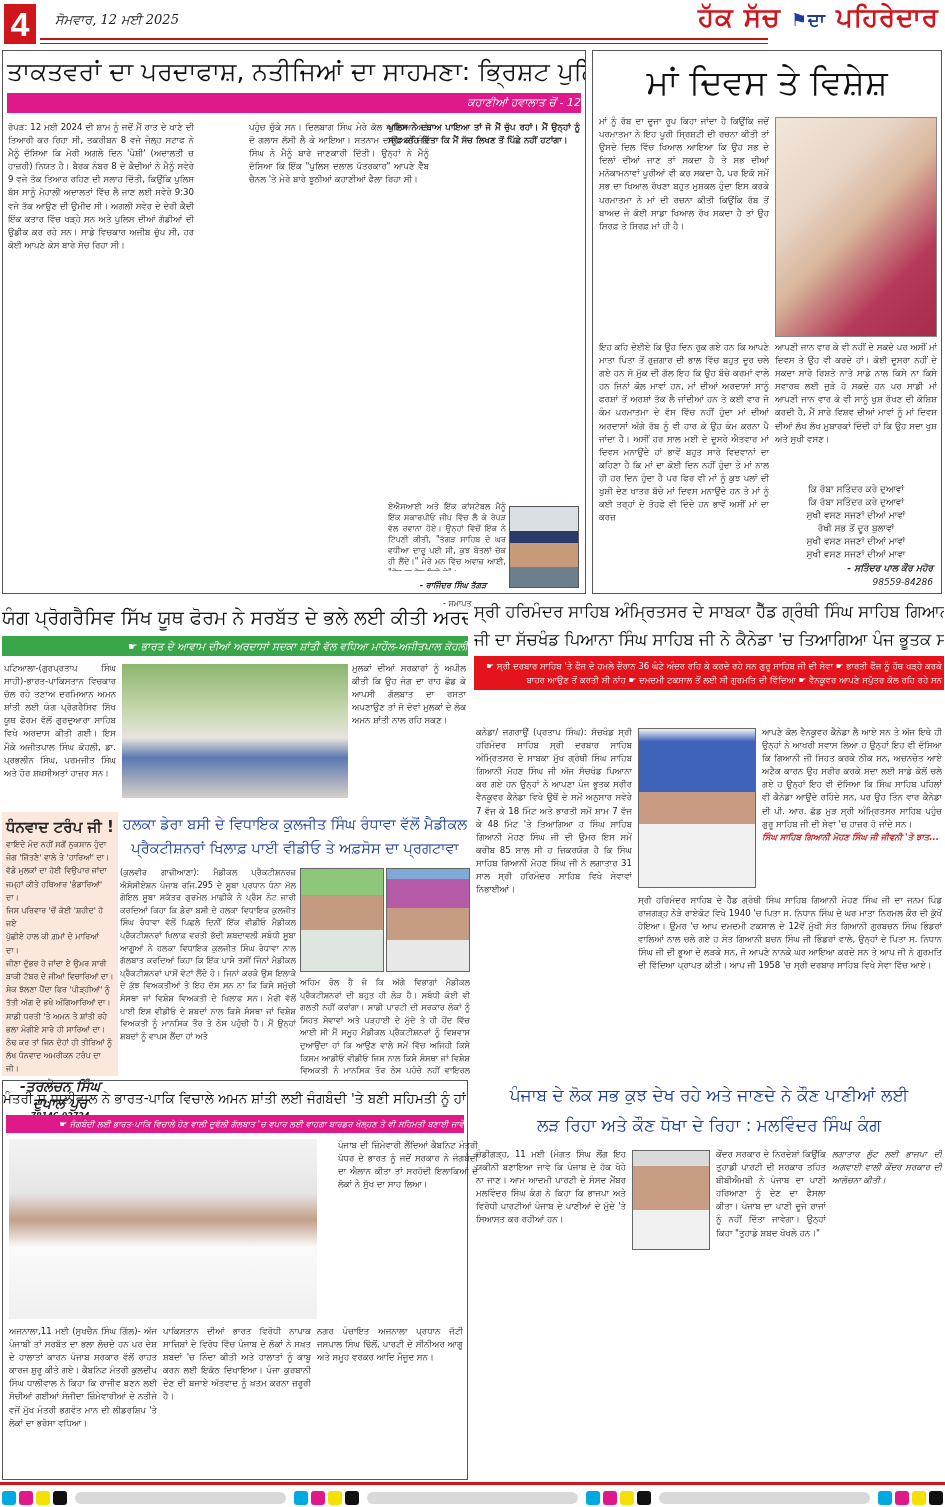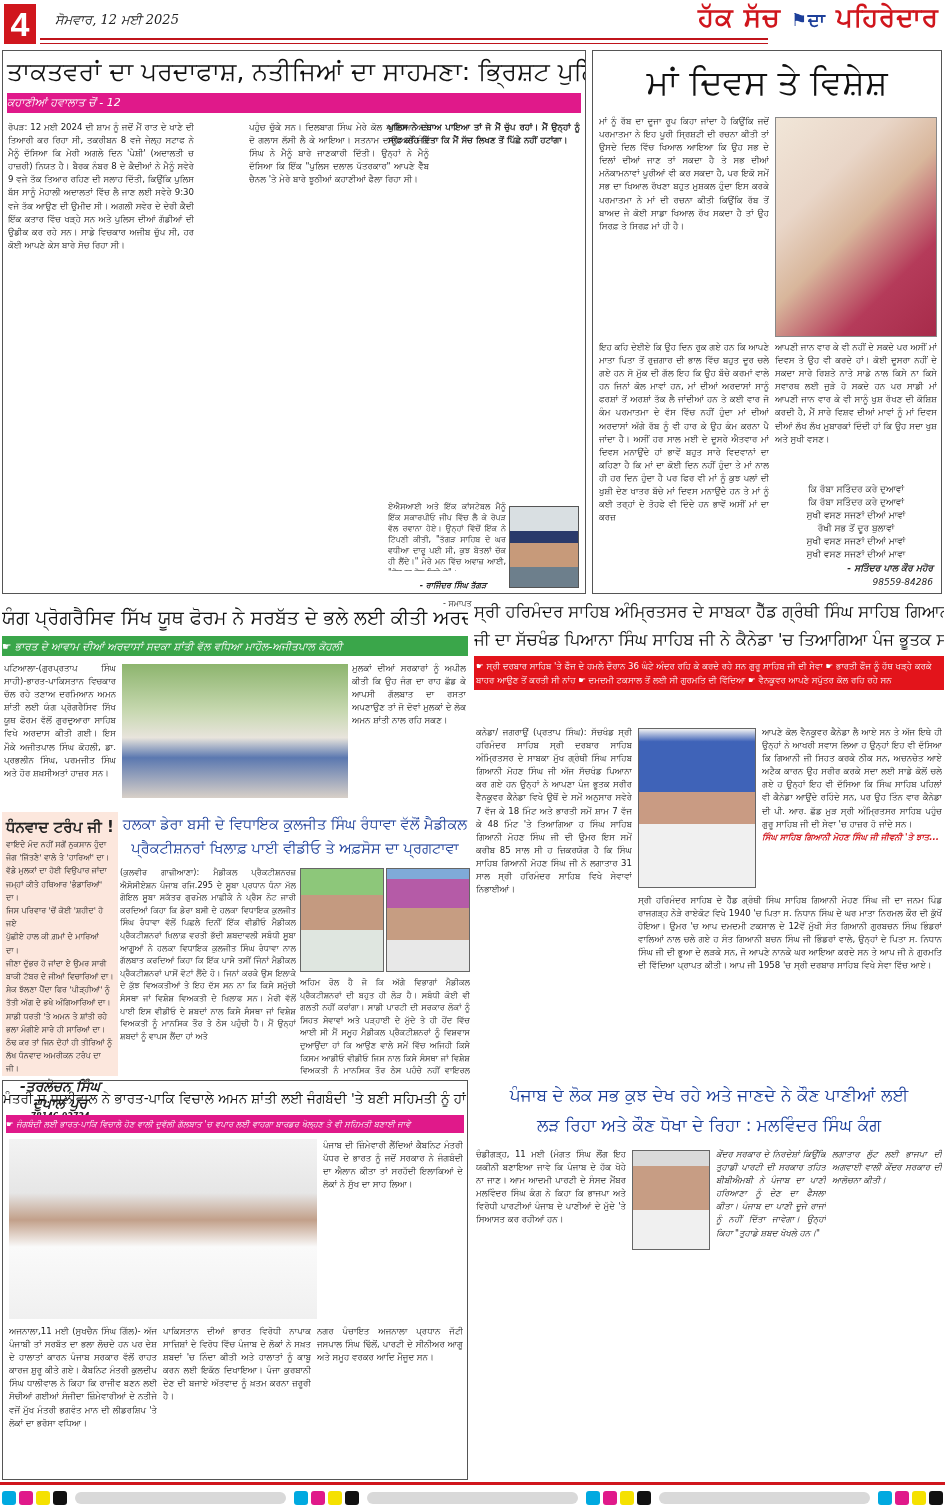--- a/index.html
+++ b/index.html
@@ -5,21 +5,21 @@
 *{box-sizing:border-box;margin:0;padding:0}
 body{width:945px;height:1507px;background:#fff;font-family:"DejaVu Sans",sans-serif;color:#222;position:relative;overflow:hidden}
 .abs{position:absolute}
 .pgnum{left:4px;top:4px;width:32px;height:40px;background:#d0161d;color:#fff;font:bold 34px/40px "Liberation Sans",sans-serif;text-align:center}
 .date{left:55px;top:12px;font:italic 13px "DejaVu Serif",serif;color:#222}
 .rule{left:40px;top:38px;width:728px;height:6px;border-top:2px solid #c0141b;border-bottom:1px solid #c0141b}
 .logo{right:6px;top:2px;font:bold 26px "DejaVu Sans",sans-serif;color:#d0161d;letter-spacing:1px}
 .logo .da{color:#1d3f9a;font-size:18px}
 .box{border:1px solid #555}
 .headline{text-align:center;color:#111;white-space:nowrap;overflow:hidden}
-.band{color:#fff;text-align:left;font-style:italic;white-space:nowrap;overflow:hidden}
+.band{color:#fff;text-align:right;font-style:italic;white-space:nowrap;overflow:hidden}
 .col{font-size:8.6px;line-height:13.1px;text-align:justify;color:#222;overflow:hidden}
 .photo{overflow:hidden}
 .sig{text-align:center;font-style:italic;font-weight:bold;font-size:9px}
 .cmyk{display:flex;gap:3px}
 .cmyk span{width:14px;height:14px;border-radius:3px;display:inline-block}
 .bar{height:12px;background:#d9d9d9;border-radius:6px}
 .poem{text-align:center;font-size:9px;line-height:13px}
 </style>
 </head>
 <body>
@@ -113,32 +113,32 @@
   <div class="col abs" style="left:0;top:54px;width:176px;height:208px;font-size:8.2px;line-height:12.6px;">(ਕੁਲਵੀਰ ਗਾਜ਼ੀਆਣਾ): ਮੈਡੀਕਲ ਪ੍ਰੈਕਟੀਸ਼ਨਰਜ਼ ਐਸੋਸੀਏਸ਼ਨ ਪੰਜਾਬ ਰਜਿ.295 ਦੇ ਸੂਬਾ ਪ੍ਰਧਾਨ ਧੰਨਾ ਮੱਲ ਗੋਇਲ ਸੂਬਾ ਸਕੱਤਰ ਗੁਰਮੇਲ ਮਾਛੀਕੇ ਨੇ ਪ੍ਰੈਸ ਨੋਟ ਜਾਰੀ ਕਰਦਿਆਂ ਕਿਹਾ ਕਿ ਡੇਰਾ ਬਸੀ ਦੇ ਹਲਕਾ ਵਿਧਾਇਕ ਕੁਲਜੀਤ ਸਿੰਘ ਰੰਧਾਵਾ ਵੱਲੋਂ ਪਿਛਲੇ ਦਿਨੀਂ ਇੱਕ ਵੀਡੀਓ ਮੈਡੀਕਲ ਪ੍ਰੈਕਟੀਸ਼ਨਰਾਂ ਖਿਲਾਫ਼ ਵਰਤੀ ਭੱਦੀ ਸ਼ਬਦਾਵਲੀ ਸਬੰਧੀ ਸੂਬਾ ਆਗੂਆਂ ਨੇ ਹਲਕਾ ਵਿਧਾਇਕ ਕੁਲਜੀਤ ਸਿੰਘ ਰੰਧਾਵਾ ਨਾਲ ਗੱਲਬਾਤ ਕਰਦਿਆਂ ਕਿਹਾ ਕਿ ਇੱਕ ਪਾਸੇ ਤਸੀਂ ਜਿੰਨਾਂ ਮੈਡੀਕਲ ਪ੍ਰੈਕਟੀਸ਼ਨਰਾਂ ਪਾਸੋਂ ਵੋਟਾਂ ਲੈਂਦੇ ਹੋ। ਜਿਨਾਂ ਕਰਕੇ ਉਸ ਇਲਾਕੇ ਦੇ ਕੁੱਝ ਵਿਅਕਤੀਆਂ ਤੇ ਇਹ ਦੱਸ ਸਨ ਨਾ ਕਿ ਕਿਸੇ ਸਮੁੱਚੀ ਸੰਸਥਾ ਜਾਂ ਵਿਸ਼ੇਸ਼ ਵਿਅਕਤੀ ਦੇ ਖਿਲਾਫ ਸਨ। ਮੇਰੀ ਵੱਲੋਂ ਪਾਈ ਇਸ ਵੀਡੀਓ ਦੇ ਸ਼ਬਦਾਂ ਨਾਲ ਕਿਸੇ ਸੰਸਥਾ ਜਾਂ ਵਿਸ਼ੇਸ਼ ਵਿਅਕਤੀ ਨੂੰ ਮਾਨਸਿਕ ਤੌਰ ਤੇ ਠੇਸ ਪਹੁੰਚੀ ਹੈ। ਮੈਂ ਉਨ੍ਹਾਂ ਸ਼ਬਦਾਂ ਨੂੰ ਵਾਪਸ ਲੈਂਦਾ ਹਾਂ ਅਤੇ</div>
   <div class="abs photo" style="left:180px;top:56px;width:84px;height:104px;background:linear-gradient(180deg,#8dc77a 0 25%,#c49a80 25% 60%,#dfe6e0 60%);border:1px solid #666;"></div>
   <div class="abs photo" style="left:266px;top:56px;width:84px;height:104px;background:linear-gradient(180deg,#7faad8 0 10%,#b55ba7 10% 38%,#c69d82 38% 70%,#e8e8e8 70%);border:1px solid #666;"></div>
   <div class="col abs" style="left:180px;top:164px;width:170px;height:98px;font-size:8.2px;line-height:12.6px;">ਅਹਿਮ ਰੋਲ ਹੈ ਜੋ ਕਿ ਅੱਗੇ ਵਿਭਾਗਾਂ ਮੈਡੀਕਲ ਪ੍ਰੈਕਟੀਸ਼ਨਰਾਂ ਦੀ ਬਹੁਤ ਹੀ ਲੋੜ ਹੈ। ਸਬੰਧੀ ਕੋਈ ਵੀ ਗਲਤੀ ਨਹੀਂ ਕਰਾਂਗਾ। ਸਾਡੀ ਪਾਰਟੀ ਦੀ ਸਰਕਾਰ ਲੋਕਾਂ ਨੂੰ ਸਿਹਤ ਸੇਵਾਵਾਂ ਅਤੇ ਪੜ੍ਹਾਈ ਦੇ ਮੁੱਦੇ ਤੇ ਹੀ ਹੋਂਦ ਵਿੱਚ ਆਈ ਸੀ ਮੈਂ ਸਮੂਹ ਮੈਡੀਕਲ ਪ੍ਰੈਕਟੀਸ਼ਨਰਾਂ ਨੂੰ ਵਿਸ਼ਵਾਸ ਦੁਆਉਂਦਾ ਹਾਂ ਕਿ ਆਉਣ ਵਾਲੇ ਸਮੇਂ ਵਿੱਚ ਅਜਿਹੀ ਕਿਸੇ ਕਿਸਮ ਆਡੀਓ ਵੀਡੀਓ ਜਿਸ ਨਾਲ ਕਿਸੇ ਸੰਸਥਾ ਜਾਂ ਵਿਸ਼ੇਸ਼ ਵਿਅਕਤੀ ਨੂੰ ਮਾਨਸਿਕ ਤੌਰ ਠੇਸ ਪਹੁੰਚੇ ਨਹੀਂ ਵਾਇਰਲ ਕੀਤੀ ਜਾਵੇਗੀ।</div>
 </div>
 
 <div class="abs box" style="left:2px;top:1080px;width:466px;height:400px;">
   <div class="headline" style="font-size:13.5px;line-height:34px;">ਮੰਤਰੀ ਸ.ਧਾਲੀਵਾਲ ਨੇ ਭਾਰਤ-ਪਾਕਿ ਵਿਚਾਲੇ ਅਮਨ ਸ਼ਾਂਤੀ ਲਈ ਜੰਗਬੰਦੀ 'ਤੇ ਬਣੀ ਸਹਿਮਤੀ ਨੂੰ ਹਾਂ ਪੱਖੀ ਕਦਮ ਮੰਨਿਆਂ</div>
   <div class="band" style="background:#e0198a;margin:0 3px;font-size:8.4px;line-height:18px;">☛ ਜੰਗਬੰਦੀ ਲਈ ਭਾਰਤ-ਪਾਕਿ ਵਿਚਾਲੇ ਹੋਣ ਵਾਲੀ ਦੁਵੱਲੀ ਗੱਲਬਾਤ 'ਚ ਵਪਾਰ ਲਈ ਵਾਹਗਾ ਬਾਰਡਰ ਖੋਲ੍ਹਣ ਤੇ ਵੀ ਸਹਿਮਤੀ ਬਣਾਈ ਜਾਵੇ</div>
   <div class="abs photo" style="left:6px;top:58px;width:308px;height:180px;background:linear-gradient(180deg,#f3f3f3 0%,#e6e6e6 30%,#c2a08a 45%,#fafafa 60%,#f0f0f0 100%);"></div>
-  <div class="col abs" style="left:320px;top:58px;width:140px;height:180px;">ਪੰਜਾਬ ਦੀ ਜ਼ਿੰਮੇਵਾਰੀ ਲੈਂਦਿਆਂ ਕੈਬਨਿਟ ਮੰਤਰੀ ਪੱਧਰ ਦੇ ਭਾਰਤ ਨੂੰ ਜਦੋਂ ਸਰਕਾਰ ਨੇ ਜੰਗਬੰਦੀ ਦਾ ਐਲਾਨ ਕੀਤਾ ਤਾਂ ਸਰਹੱਦੀ ਇਲਾਕਿਆਂ ਦੇ ਲੋਕਾਂ ਨੇ ਸੁੱਖ ਦਾ ਸਾਹ ਲਿਆ।</div>
+  <div class="col abs" style="left:335px;top:58px;width:140px;height:180px;">ਪੰਜਾਬ ਦੀ ਜ਼ਿੰਮੇਵਾਰੀ ਲੈਂਦਿਆਂ ਕੈਬਨਿਟ ਮੰਤਰੀ ਪੱਧਰ ਦੇ ਭਾਰਤ ਨੂੰ ਜਦੋਂ ਸਰਕਾਰ ਨੇ ਜੰਗਬੰਦੀ ਦਾ ਐਲਾਨ ਕੀਤਾ ਤਾਂ ਸਰਹੱਦੀ ਇਲਾਕਿਆਂ ਦੇ ਲੋਕਾਂ ਨੇ ਸੁੱਖ ਦਾ ਸਾਹ ਲਿਆ।</div>
   <div class="col abs" style="left:6px;top:244px;width:148px;height:150px;">ਅਜਨਾਲਾ,11 ਮਈ (ਸੁਖਚੈਨ ਸਿੰਘ ਗਿੱਲ)- ਅੱਜ ਪੰਜਾਬੀ ਤਾਂ ਸਰਬੱਤ ਦਾ ਭਲਾ ਲੋਚਦੇ ਹਨ ਪਰ ਦੇਸ਼ ਦੇ ਹਾਲਾਤਾਂ ਕਾਰਨ ਪੰਜਾਬ ਸਰਕਾਰ ਵੱਲੋਂ ਰਾਹਤ ਕਾਰਜ ਸ਼ੁਰੂ ਕੀਤੇ ਗਏ। ਕੈਬਨਿਟ ਮੰਤਰੀ ਕੁਲਦੀਪ ਸਿੰਘ ਧਾਲੀਵਾਲ ਨੇ ਕਿਹਾ ਕਿ ਰਾਜੀਵ ਬਣਨ ਲਈ ਸੋਚੀਆਂ ਗਈਆਂ ਸੰਜੀਦਾ ਜ਼ਿੰਮੇਵਾਰੀਆਂ ਦੇ ਨਤੀਜੇ ਵਜੋਂ ਮੁੱਖ ਮੰਤਰੀ ਭਗਵੰਤ ਮਾਨ ਦੀ ਲੀਡਰਸ਼ਿਪ 'ਤੇ ਲੋਕਾਂ ਦਾ ਭਰੋਸਾ ਵਧਿਆ।</div>
   <div class="col abs" style="left:160px;top:244px;width:148px;height:150px;">ਪਾਕਿਸਤਾਨ ਦੀਆਂ ਭਾਰਤ ਵਿਰੋਧੀ ਨਾਪਾਕ ਸਾਜ਼ਿਸ਼ਾਂ ਦੇ ਵਿਰੋਧ ਵਿੱਚ ਪੰਜਾਬ ਦੇ ਲੋਕਾਂ ਨੇ ਸਖ਼ਤ ਸ਼ਬਦਾਂ 'ਚ ਨਿੰਦਾ ਕੀਤੀ ਅਤੇ ਹਾਲਾਤਾਂ ਨੂੰ ਕਾਬੂ ਕਰਨ ਲਈ ਇਕੱਠ ਦਿਖਾਇਆ। ਪੰਜਾ ਕੁਰਬਾਨੀ ਦੇਣ ਦੀ ਬਜਾਏ ਅੱਤਵਾਦ ਨੂੰ ਖ਼ਤਮ ਕਰਨਾ ਜ਼ਰੂਰੀ ਹੈ।</div>
   <div class="col abs" style="left:314px;top:244px;width:146px;height:150px;">ਨਗਰ ਪੰਚਾਇਤ ਅਜਨਾਲਾ ਪ੍ਰਧਾਨ ਜੱਟੀ ਜਸਪਾਲ ਸਿੰਘ ਢਿੱਲੋਂ, ਪਾਰਟੀ ਦੇ ਸੀਨੀਅਰ ਆਗੂ ਅਤੇ ਸਮੂਹ ਵਰਕਰ ਆਦਿ ਮੌਜੂਦ ਸਨ।</div>
 </div>
 
 <div class="abs" style="left:474px;top:1080px;width:470px;height:400px;">
   <div class="headline" style="font-size:17px;line-height:30px;color:#1d3f9a;">ਪੰਜਾਬ ਦੇ ਲੋਕ ਸਭ ਕੁਝ ਦੇਖ ਰਹੇ ਅਤੇ ਜਾਣਦੇ ਨੇ ਕੌਣ ਪਾਣੀਆਂ ਲਈ</div>
   <div class="headline" style="font-size:17px;line-height:30px;color:#1d3f9a;">ਲੜ ਰਿਹਾ ਅਤੇ ਕੌਣ ਧੋਖਾ ਦੇ ਰਿਹਾ : ਮਲਵਿੰਦਰ ਸਿੰਘ ਕੰਗ</div>
   <div class="col abs" style="left:2px;top:68px;width:150px;height:328px;">ਚੰਡੀਗੜ੍ਹ, 11 ਮਈ (ਮੰਗਤ ਸਿੰਘ ਲੌਂਗ ਇਹ ਯਕੀਨੀ ਬਣਾਇਆ ਜਾਵੇ ਕਿ ਪੰਜਾਬ ਦੇ ਹੱਕ ਖੋਹੇ ਨਾ ਜਾਣ। ਆਮ ਆਦਮੀ ਪਾਰਟੀ ਦੇ ਸੰਸਦ ਮੈਂਬਰ ਮਲਵਿੰਦਰ ਸਿੰਘ ਕੰਗ ਨੇ ਕਿਹਾ ਕਿ ਭਾਜਪਾ ਅਤੇ ਵਿਰੋਧੀ ਪਾਰਟੀਆਂ ਪੰਜਾਬ ਦੇ ਪਾਣੀਆਂ ਦੇ ਮੁੱਦੇ 'ਤੇ ਸਿਆਸਤ ਕਰ ਰਹੀਆਂ ਹਨ।</div>
   <div class="abs photo" style="left:158px;top:70px;width:78px;height:100px;background:linear-gradient(180deg,#dadada 0 15%,#c79d84 15% 60%,#f0f0f0 60%);border:1px solid #666;"></div>
-  <div class="col abs" style="left:242px;top:68px;width:110px;height:328px;font-style:italic;">ਕੇਂਦਰ ਸਰਕਾਰ ਦੇ ਨਿਰਦੇਸ਼ਾਂ ਕਿਉਂਕਿ ਤੁਹਾਡੀ ਪਾਰਟੀ ਦੀ ਸਰਕਾਰ ਤਹਿਤ ਬੀਬੀਐਮਬੀ ਨੇ ਪੰਜਾਬ ਦਾ ਪਾਣੀ ਹਰਿਆਣਾ ਨੂੰ ਦੇਣ ਦਾ ਫੈਸਲਾ ਕੀਤਾ। ਪੰਜਾਬ ਦਾ ਪਾਣੀ ਦੂਜੇ ਰਾਜਾਂ ਨੂੰ ਨਹੀਂ ਦਿੱਤਾ ਜਾਵੇਗਾ। ਉਨ੍ਹਾਂ ਕਿਹਾ "ਤੁਹਾਡੇ ਸ਼ਬਦ ਖੋਖਲੇ ਹਨ।"</div>
+  <div class="col abs" style="left:242px;top:68px;width:110px;height:328px;">ਕੇਂਦਰ ਸਰਕਾਰ ਦੇ ਨਿਰਦੇਸ਼ਾਂ ਕਿਉਂਕਿ ਤੁਹਾਡੀ ਪਾਰਟੀ ਦੀ ਸਰਕਾਰ ਤਹਿਤ ਬੀਬੀਐਮਬੀ ਨੇ ਪੰਜਾਬ ਦਾ ਪਾਣੀ ਹਰਿਆਣਾ ਨੂੰ ਦੇਣ ਦਾ ਫੈਸਲਾ ਕੀਤਾ। ਪੰਜਾਬ ਦਾ ਪਾਣੀ ਦੂਜੇ ਰਾਜਾਂ ਨੂੰ ਨਹੀਂ ਦਿੱਤਾ ਜਾਵੇਗਾ। ਉਨ੍ਹਾਂ ਕਿਹਾ "ਤੁਹਾਡੇ ਸ਼ਬਦ ਖੋਖਲੇ ਹਨ।"</div>
   <div class="col abs" style="left:358px;top:68px;width:110px;height:328px;font-style:italic;">ਲਗਾਤਾਰ ਲੁੱਟ ਲਈ ਭਾਜਪਾ ਦੀ ਅਗਵਾਈ ਵਾਲੀ ਕੇਂਦਰ ਸਰਕਾਰ ਦੀ ਆਲੋਚਨਾ ਕੀਤੀ।</div>
 </div>
 
 <div class="abs" style="left:0;top:1482px;width:945px;height:3px;background:#d0161d;"></div>
 <div class="abs" style="left:0;top:1490px;width:945px;height:16px;display:flex;align-items:center;gap:8px;padding:0 2px;">
   <div class="cmyk">
       <span style="background:#00a9e0"></span>
       <span style="background:#e0198a"></span>
       <span style="background:#f5e100"></span>
       <span style="background:#111"></span>

